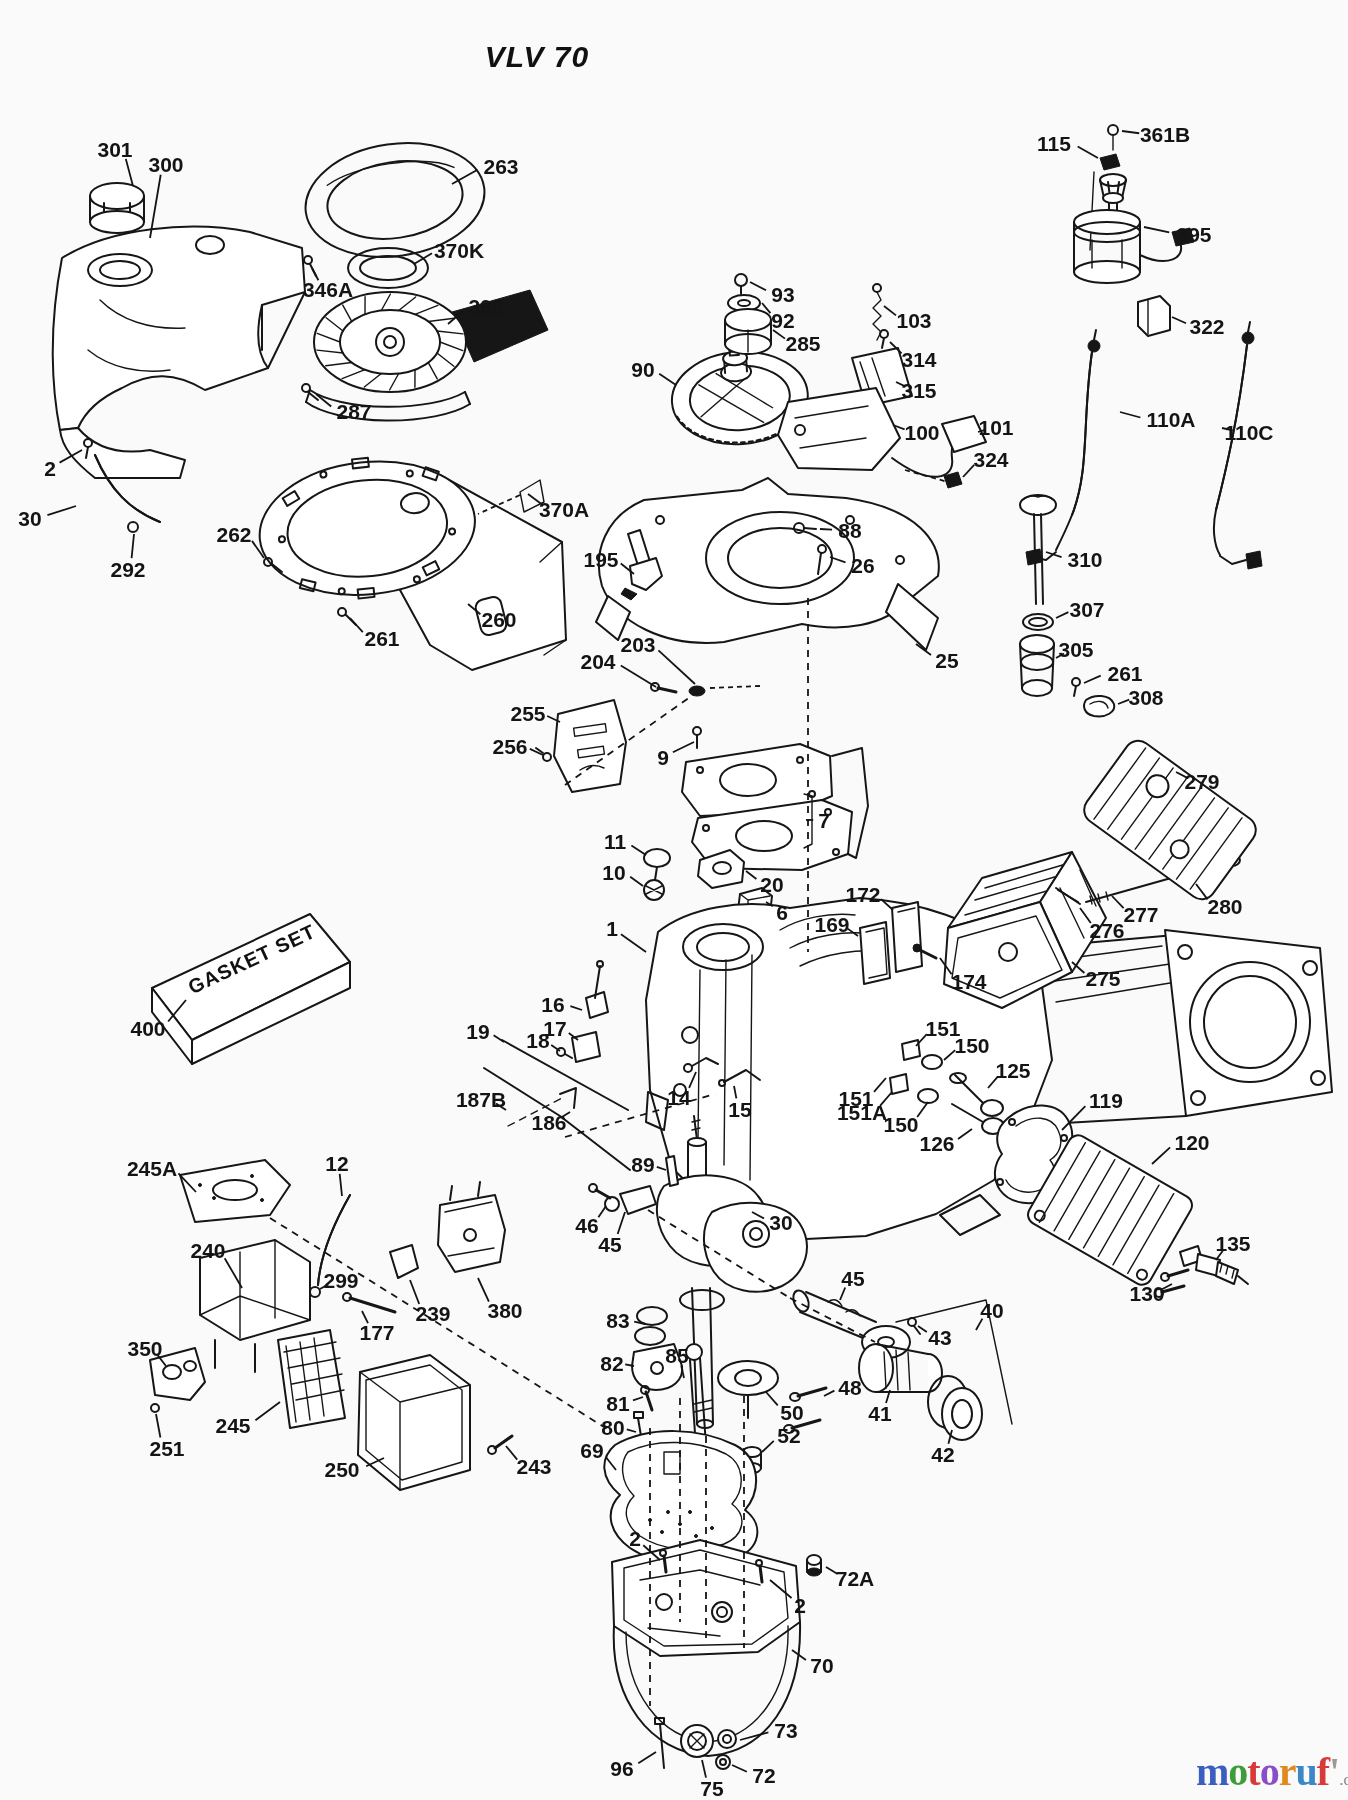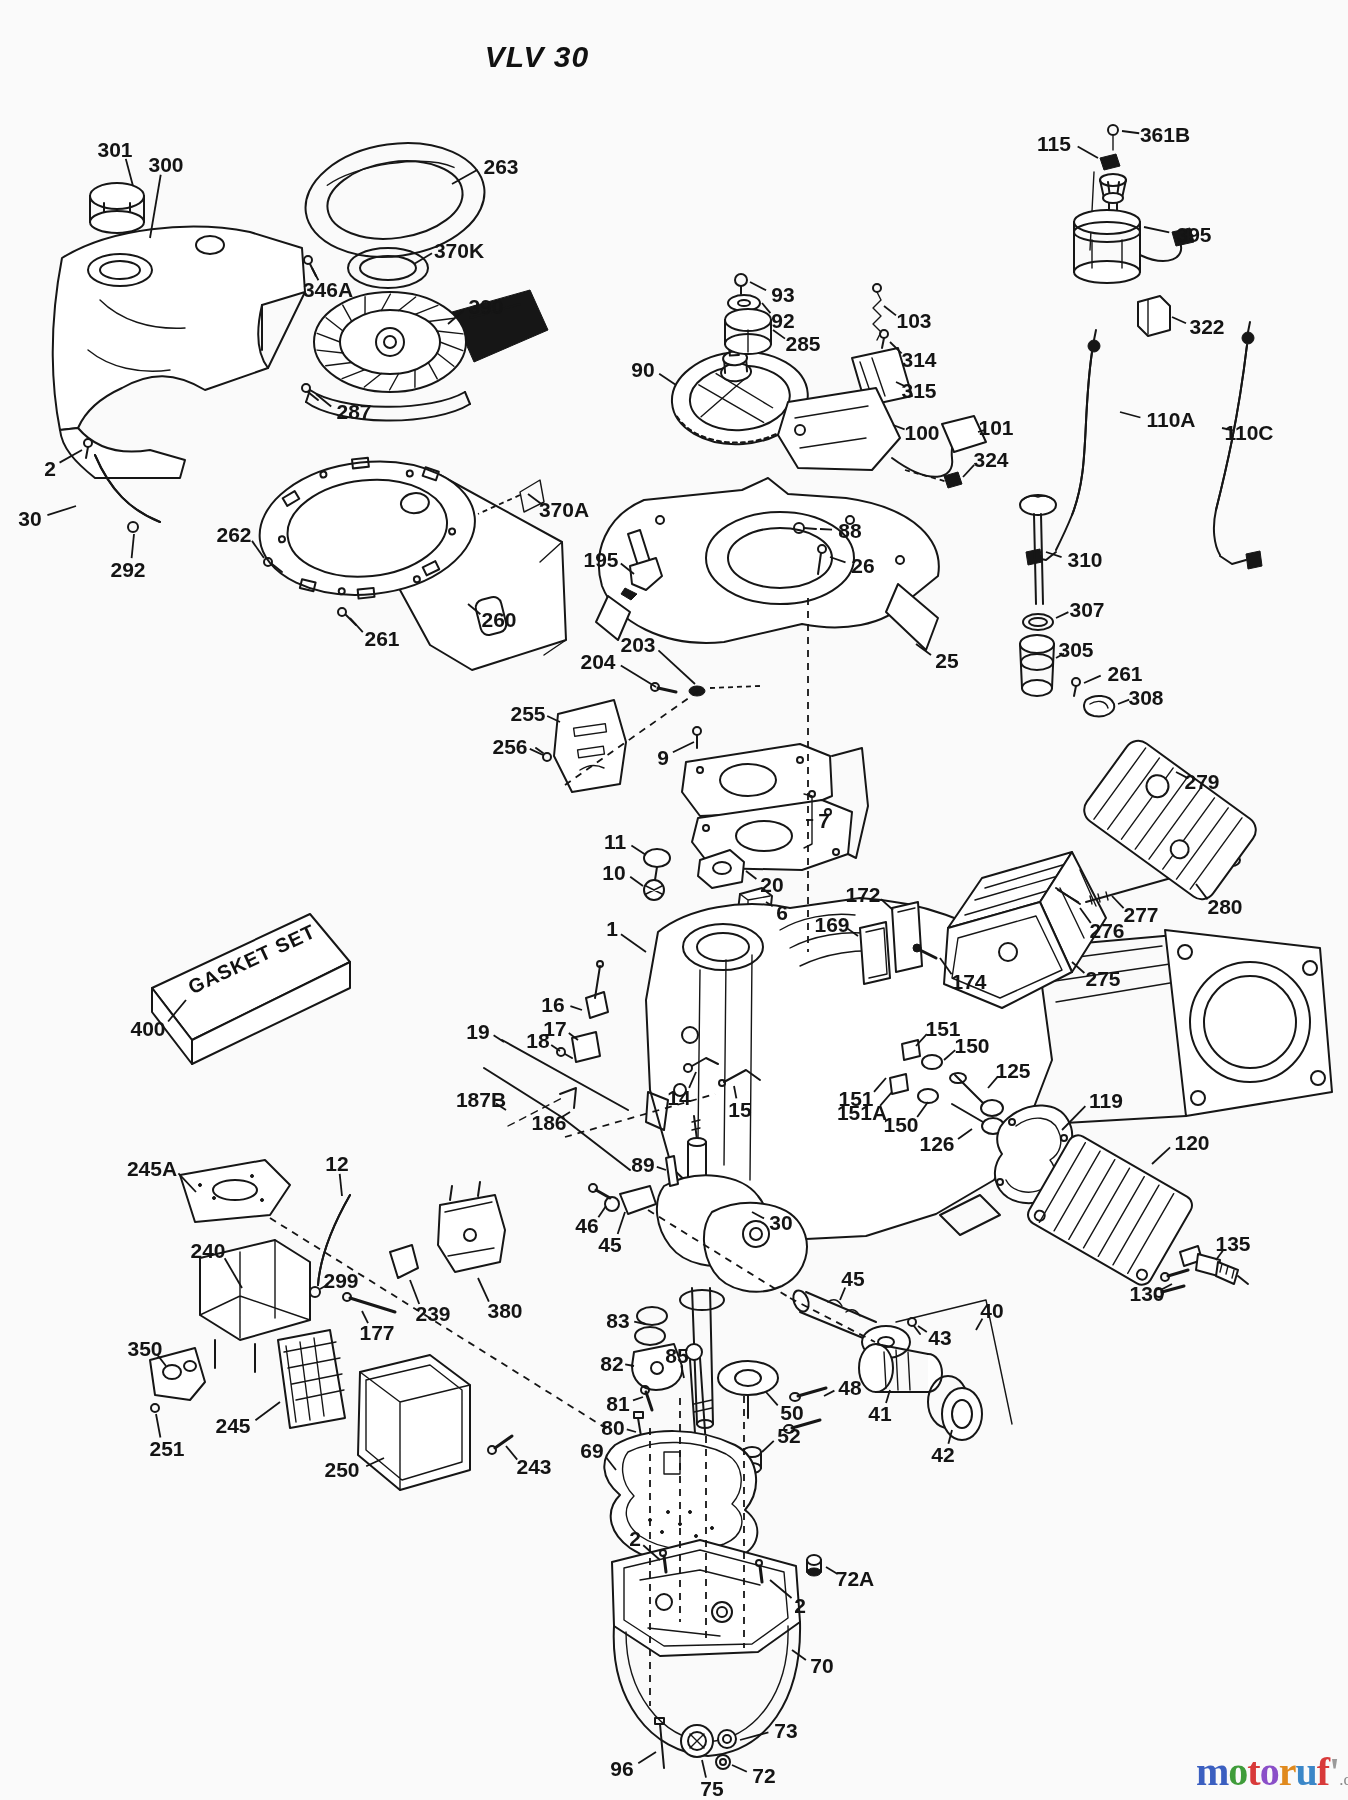--- a/index.html
+++ b/index.html
@@ -782,15 +782,15 @@
       <text x="786" y="1730" class="plabel">73</text>
       <line x1="638.2867366396179" y1="1763.3162326003712" x2="656" y2="1752" class="leader"></line>
       <text x="622" y="1768" class="plabel">96</text>
       <line x1="746.8193603953695" y1="1771.7189750755047" x2="732" y2="1765" class="leader"></line>
       <text x="764" y="1775" class="plabel">72</text>
       <line x1="706" y1="1777.6408389724568" x2="702" y2="1760" class="leader"></line>
       <text x="712" y="1788" class="plabel">75</text>
     </g>
 </svg>
 
-<div id="page-title">VLV 30</div>
+<div id="page-title">VLV 70</div>
 <div id="gasket-text">GASKET SET</div>
 <div id="watermark"><span style="color: rgb(59, 95, 192);">m</span><span style="color: rgb(63, 156, 58);">o</span><span style="color: rgb(216, 58, 58);">t</span><span style="color: rgb(138, 79, 200);">o</span><span style="color: rgb(224, 138, 30);">r</span><span style="color: rgb(59, 135, 200);">u</span><span style="color: rgb(216, 58, 58);">f</span><span style="color: rgb(154, 154, 154);">'</span><span class="suffix" style="color: rgb(138, 138, 138);">.de</span></div>
 
 </body></html>

